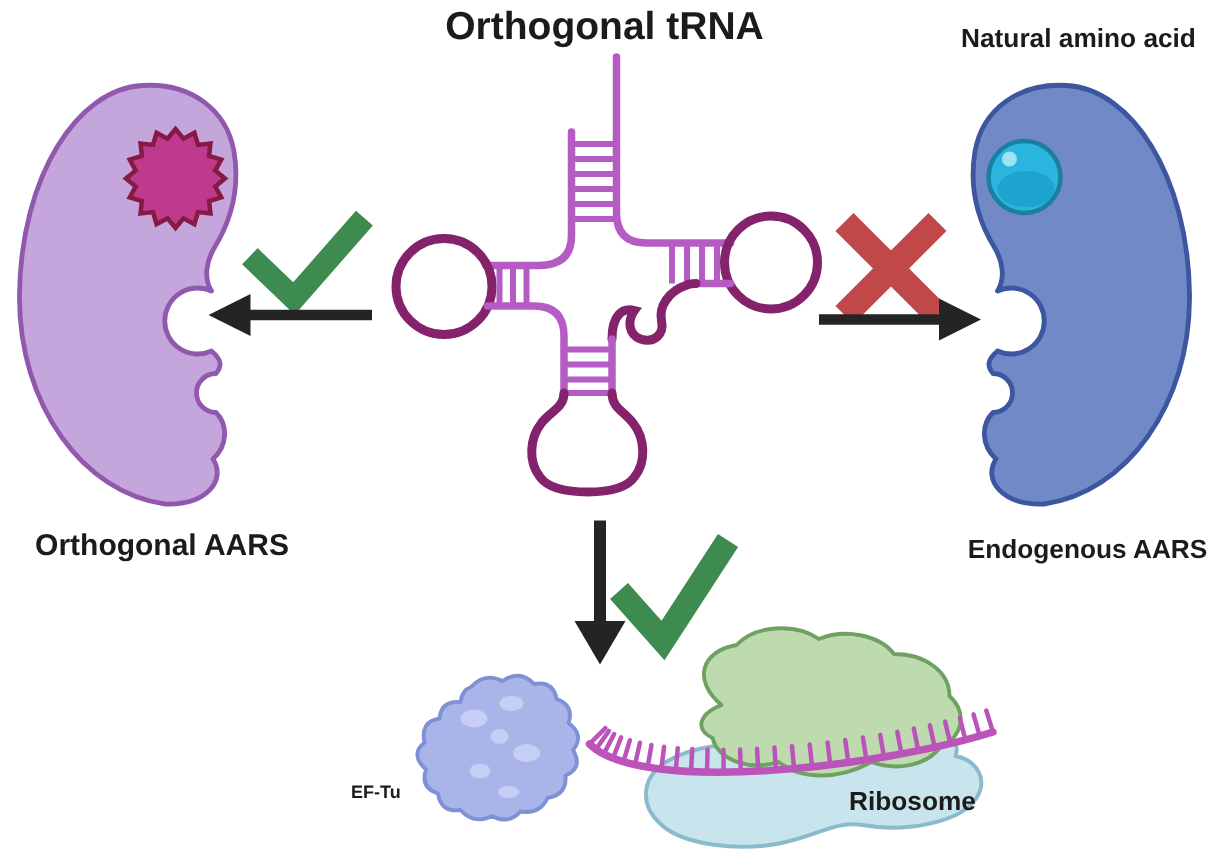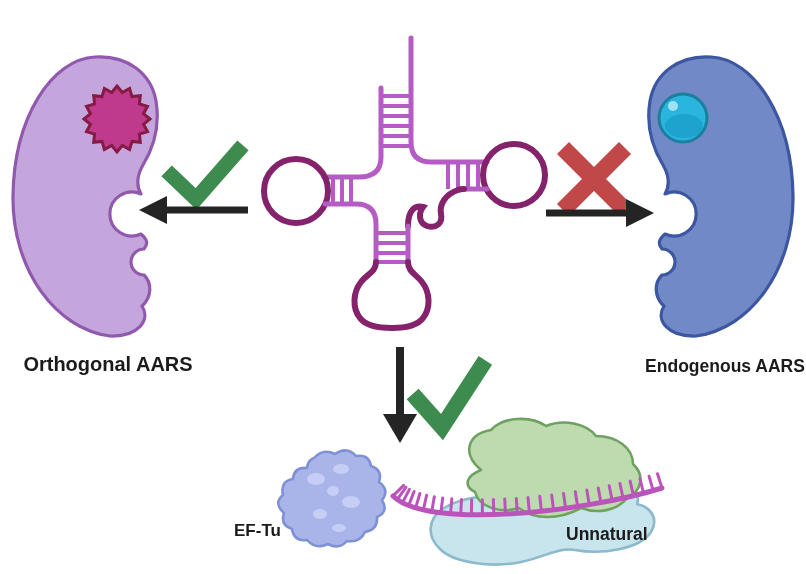--- a/index.html
+++ b/index.html
@@ -5,21 +5,21 @@
   html,body{margin:0;padding:0;background:#fff;}
   .stage{position:relative;width:806px;height:574px;background:#ffffff;overflow:hidden;
          font-family:"Liberation Sans",sans-serif;}
   .stage svg{position:absolute;left:0;top:0;}
   .lbl{position:absolute;font-weight:700;color:#1b1b1b;white-space:nowrap;}
   .title{left:0;top:2px;width:806px;text-align:center;font-size:26px;}
   .lbl-unnatural{left:8px;top:15px;width:200px;text-align:center;font-size:17.5px;}
   .lbl-natural{left:632px;top:15px;width:174px;text-align:center;font-size:17.5px;}
   .lbl-oaars{left:8px;top:353px;width:200px;text-align:center;font-size:20px;}
   .lbl-eaars{left:636px;top:356px;width:178px;text-align:center;font-size:17.5px;}
-  .lbl-eftu{left:234px;top:521px;font-size:17px;}
+  .lbl-eftu{left:234px;top:521px;font-size:12px;}
   .lbl-ribosome{left:566px;top:524px;font-size:17.5px;}
 
   .aars-left{fill:var(--orthogonal-aars-fill);stroke:var(--orthogonal-aars-stroke);stroke-width:3.2;stroke-linejoin:round;}
   .aars-right{fill:var(--endogenous-aars-fill);stroke:var(--endogenous-aars-stroke);stroke-width:3.2;stroke-linejoin:round;}
   .uaa{fill:var(--unnatural-aa-fill);stroke:var(--unnatural-aa-stroke);stroke-width:3;stroke-linejoin:miter;}
   .naa{fill:var(--natural-aa-fill);stroke:var(--natural-aa-stroke);stroke-width:3;}
   .naa-shade{fill:var(--natural-aa-shade);stroke:none;opacity:.85;}
   .naa-hi{fill:var(--natural-aa-highlight);stroke:none;}
   .trna-light{stroke:var(--trna-strand-light);stroke-width:5;fill:none;stroke-linecap:round;}
   .trna-rung{stroke:var(--trna-strand-light);stroke-width:4;fill:none;}
@@ -175,17 +175,19 @@
           <line x1="611.8" y1="498.5" x2="609.2" y2="485.7"></line>
           <line x1="622.7" y1="496.2" x2="619.9" y2="483.5"></line>
           <line x1="633.1" y1="493.8" x2="630.1" y2="481.1"></line>
           <line x1="643.1" y1="491.3" x2="639.9" y2="478.7"></line>
           <line x1="652.6" y1="488.7" x2="649.0" y2="476.2"></line>
           <line x1="661.4" y1="486.1" x2="657.5" y2="473.7"></line>
         </g>
     </g>
   </svg>
 
+  <div class="lbl title" data-name="diagram-title">Orthogonal tRNA</div>
+  <div class="lbl lbl-natural" data-name="label-natural-amino-acid">Natural amino acid</div>
   <div class="lbl lbl-oaars" data-name="label-orthogonal-aars">Orthogonal AARS</div>
   <div class="lbl lbl-eaars" data-name="label-endogenous-aars">Endogenous AARS</div>
   <div class="lbl lbl-eftu" data-name="label-ef-tu">EF-Tu</div>
-  <div class="lbl lbl-ribosome" data-name="label-ribosome">Unnatural</div>
+  <div class="lbl lbl-ribosome" data-name="label-ribosome">Ribosome</div>
 </div>
 
 </body></html>

